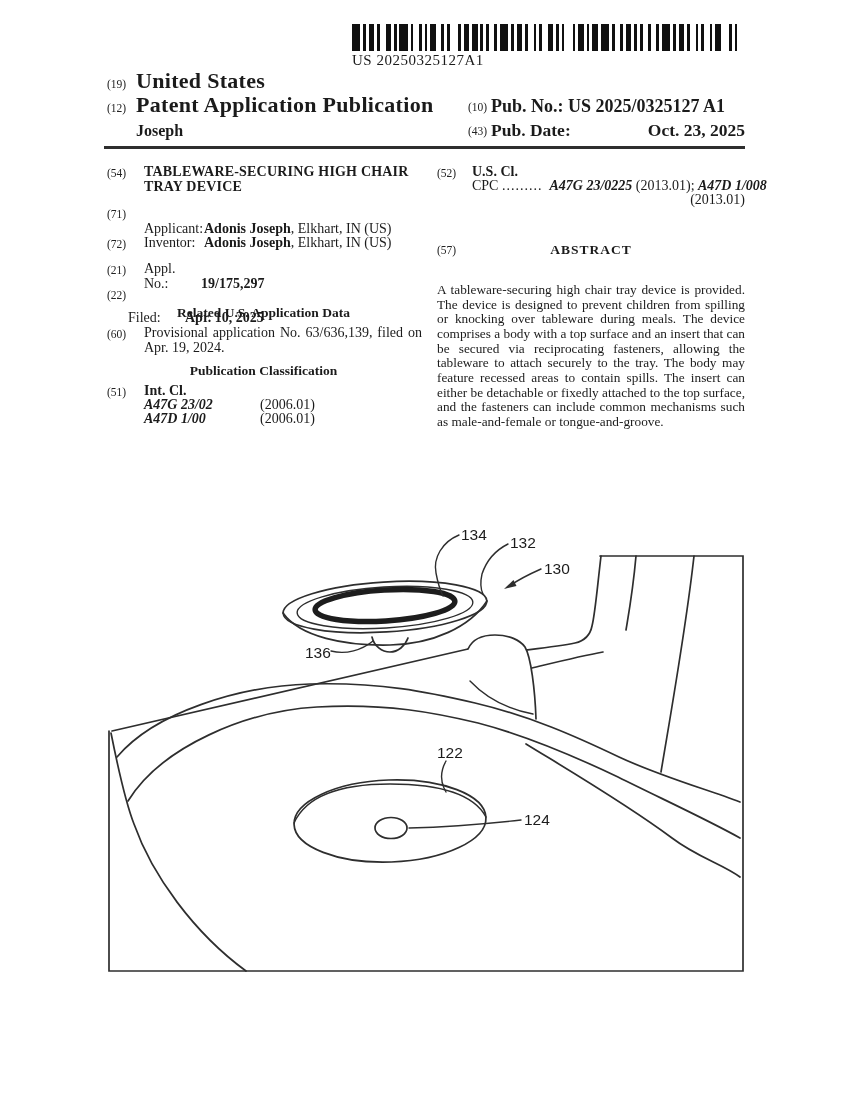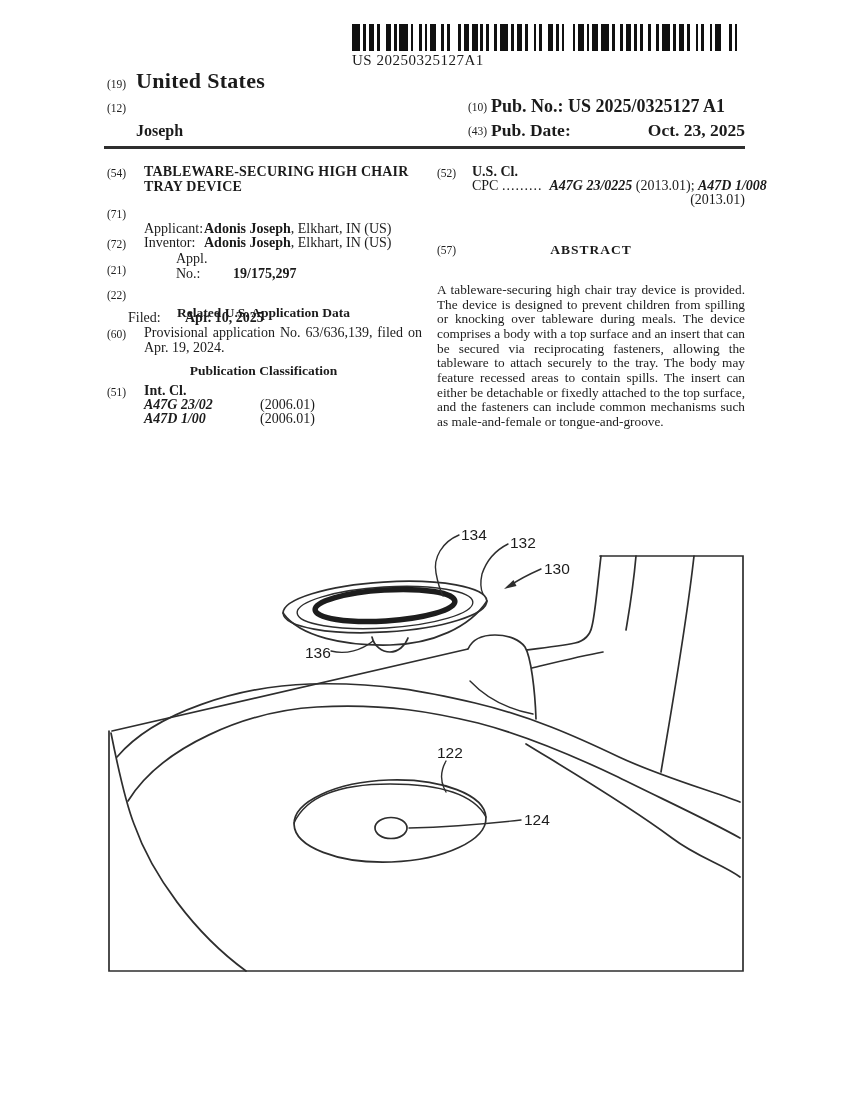--- a/index.html
+++ b/index.html
@@ -146,20 +146,21 @@
       <div style="flex: 1 1 0%;"></div>
       <div class="bar" style="flex: 1 1 0%;"></div>
       <div style="flex: 2 1 0%;"></div>
     </div>
   <div class="barcode-text">US 20250325127A1</div>
 
   <span class="abs code" style="left:107px;top:78px;">(19)</span>
   <span class="abs h-country">United States</span>
 
   <span class="abs code" style="left:107px;top:102px;">(12)</span>
+  <span class="abs h-doctype">Patent Application Publication</span>
 
   <span class="abs h-author">Joseph</span>
 
   <span class="abs code" style="left:468px;top:101px;">(10)</span>
   <span class="abs h-pubno"><span>Pub. No.:</span>&nbsp;<span>US 2025/0325127 A1</span></span>
 
   <span class="abs code" style="left:468px;top:125px;text-align:center;">(43)</span>
   <span class="abs h-pubdate-label">Pub. Date:</span>
   <span class="abs h-pubdate-value">Oct. 23, 2025</span>
 
@@ -175,21 +176,21 @@
   <div class="abs field-text" style="left:144px;top:222px;width:280px;">
     <span class="lbl" style="width:60px;">Applicant:</span><span class="b">Adonis Joseph</span><span>, Elkhart, IN (US)</span>
   </div>
 
   <span class="abs code" style="left:107px;top:238px;">(72)</span>
   <div class="abs field-text" style="left:144px;top:236px;width:280px;">
     <span class="lbl" style="width:60px;">Inventor:</span><span class="b">Adonis Joseph</span><span>, Elkhart, IN (US)</span>
   </div>
 
   <span class="abs code" style="left:107px;top:264px;">(21)</span>
-  <div class="abs field-text" style="left:144px;top:252px;width:280px;margin-left:32px;">
+  <div class="abs field-text" style="left:144px;top:262px;width:280px;">
     <span class="lbl" style="width:57px;">Appl. No.:</span><span class="b">19/175,297</span>
   </div>
 
   <span class="abs code" style="left:107px;top:289px;">(22)</span>
   <div class="abs field-text" style="left:128px;top:287px;width:280px;margin-top:24px;">
     <span class="lbl" style="width:57px;">Filed:</span><span class="b">Apr. 10, 2025</span>
   </div>
 
   <div class="abs heading-c" style="left:107px;top:305px;width:313px;">Related U.S. Application Data</div>
 

